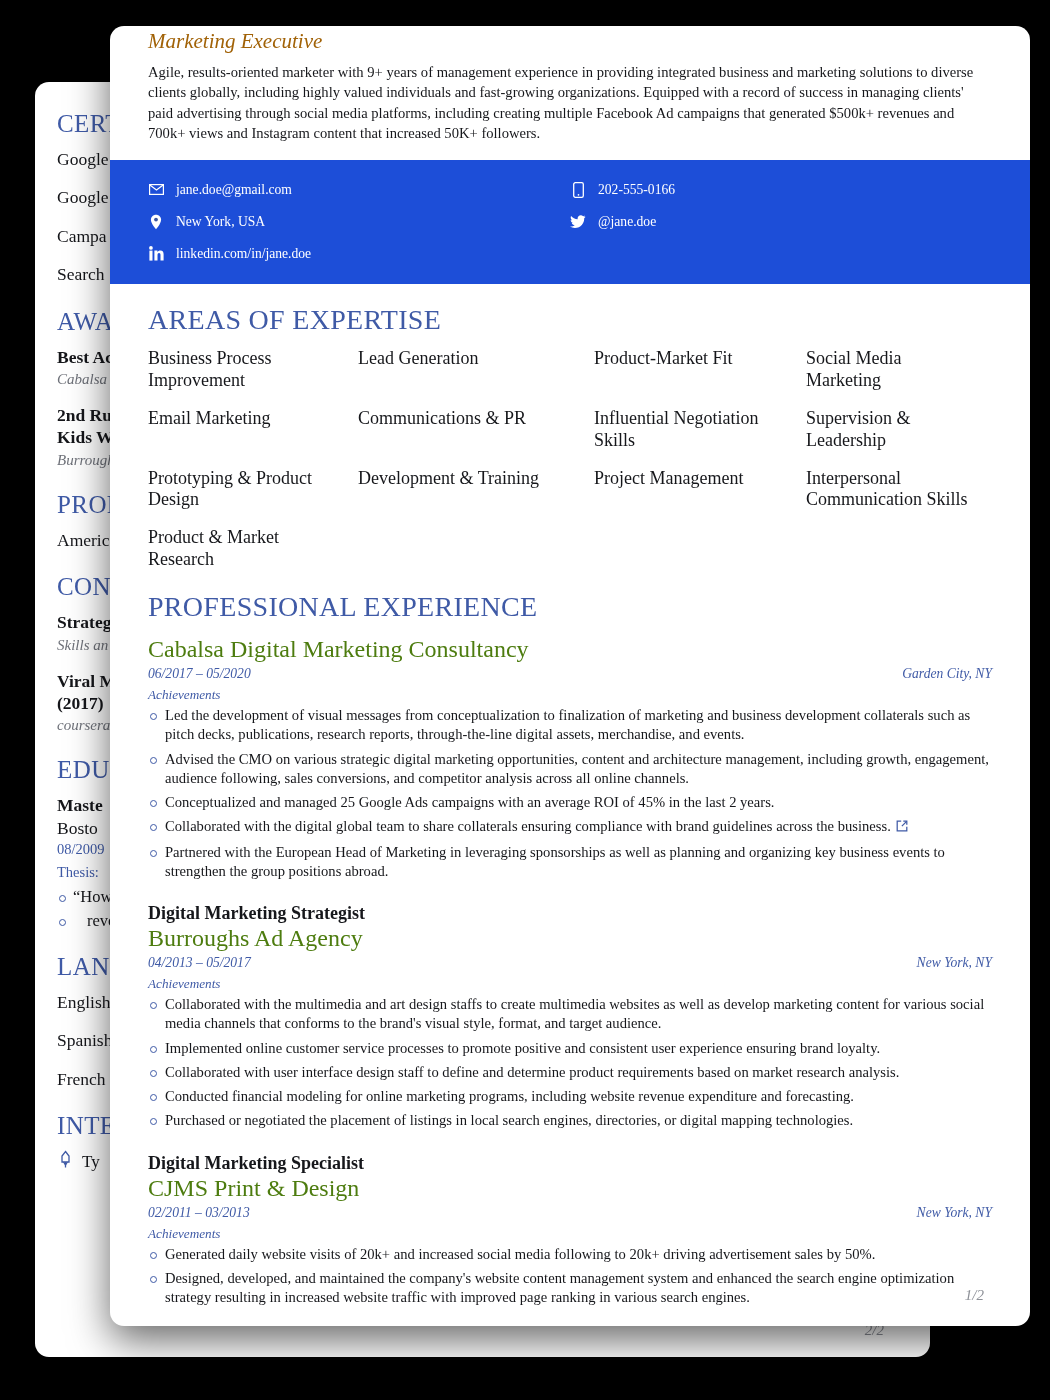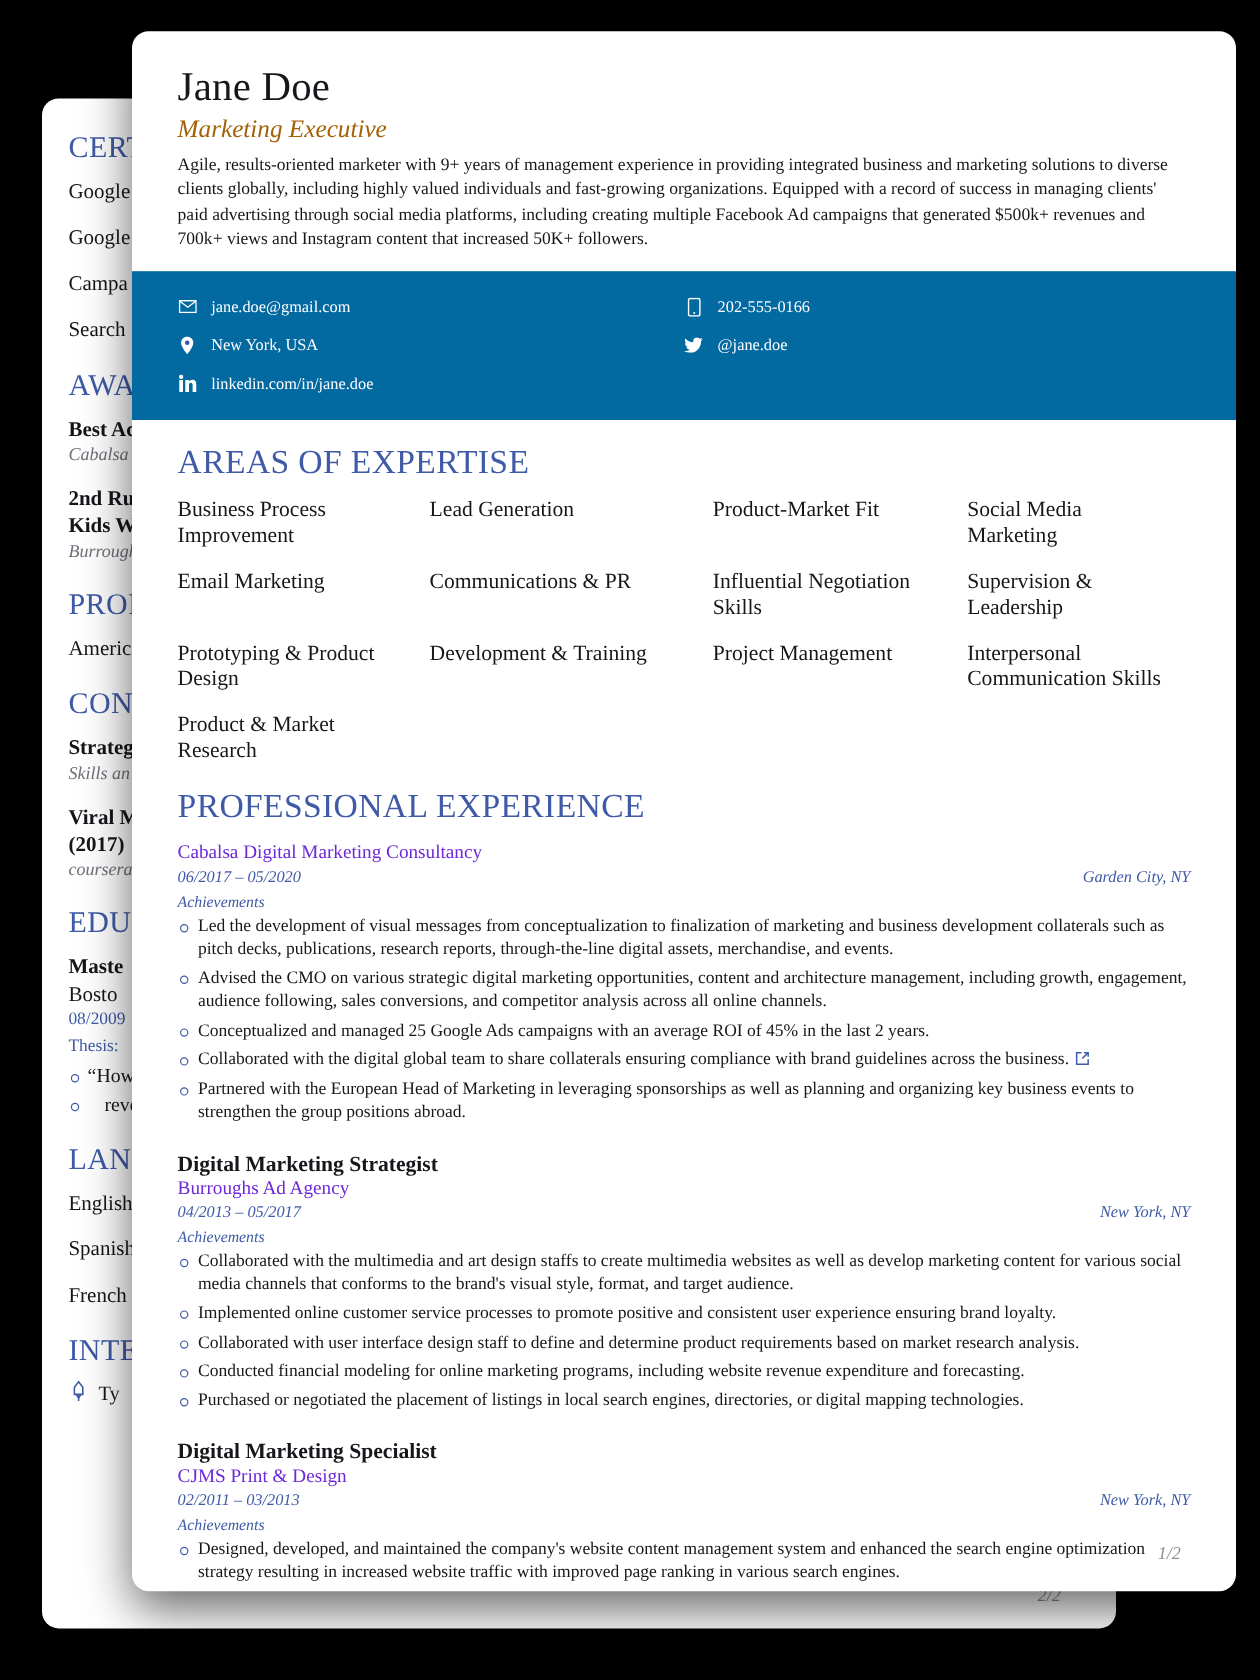--- a/index.html
+++ b/index.html
@@ -119,21 +119,21 @@
   .summary {
     font-size: 14.6px;
     line-height: 1.4;
     color: #16171b;
     margin: 0 0 16px 0;
     text-align: left;
   }
 
   
   .contact-bar {
-    background: #0369a1;
+    background: #1d4ed8;
     padding: 14px 38px 14px 38px;
     display: flex;
   }
   .contact-col { width: 50%; }
   .contact-row {
     display: flex;
     align-items: center;
     gap: 12px;
     height: 32px;
     color: #ffffff;
@@ -172,22 +172,22 @@
 
   
   .job { margin-bottom: 22px; }
   .job-title {
     font-size: 18px;
     font-weight: bold;
     color: #16171b;
     line-height: 1.18;
   }
   .job-company {
-    font-size: 16px;
-    color: #6d28d9;
+    font-size: 24px;
+    color: #4d7c0f;
     line-height: 1.2;
     margin-bottom: 2px;
   }
   .job-meta {
     display: flex;
     justify-content: space-between;
     align-items: baseline;
     color: #3f5aa6;
     font-size: 13.6px;
     font-style: italic;
@@ -287,21 +287,20 @@
         <span>Ty</span>
       </div>
 
     </div>
     <div class="page-num-back">2/2</div>
   </div>
 
   <div class="card-front">
 
     <div class="pad">
-      <div class="name">Jane Doe</div>
       <div class="role">Marketing Executive</div>
       <div class="summary">Agile, results-oriented marketer with 9+ years of management experience in providing integrated business and marketing solutions to diverse clients globally, including highly valued individuals and fast-growing organizations. Equipped with a record of success in managing clients' paid advertising through social media platforms, including creating multiple Facebook Ad campaigns that generated $500k+ revenues and 700k+ views and Instagram content that increased 50K+ followers.</div>
     </div>
 
     <div class="contact-bar">
       <div class="contact-col">
 
         <div class="contact-row">
           <span class="contact-ic">
             <svg width="15" height="11" viewBox="0 0 15 11">
@@ -420,20 +419,21 @@
 
       <div class="job">
         <div class="job-title">Digital Marketing Specialist</div>
         <div class="job-company">CJMS Print &amp; Design</div>
         <div class="job-meta">
           <span class="dates">02/2011 – 03/2013</span>
           <span class="loc">New York, NY</span>
         </div>
         <div class="ach-label">Achievements</div>
         <ul class="bullets">
+          <li><span>Generated daily website visits of 20k+ and increased social media following to 20k+ driving advertisement sales by 50%.</span></li>
           <li><span>Designed, developed, and maintained the company's website content management system and enhanced the search engine optimization strategy resulting in increased website traffic with improved page ranking in various search engines.</span></li>
         </ul>
       </div>
 
     </div>
 
     <div class="page-num-front">1/2</div>
   </div>
 
 </div>

